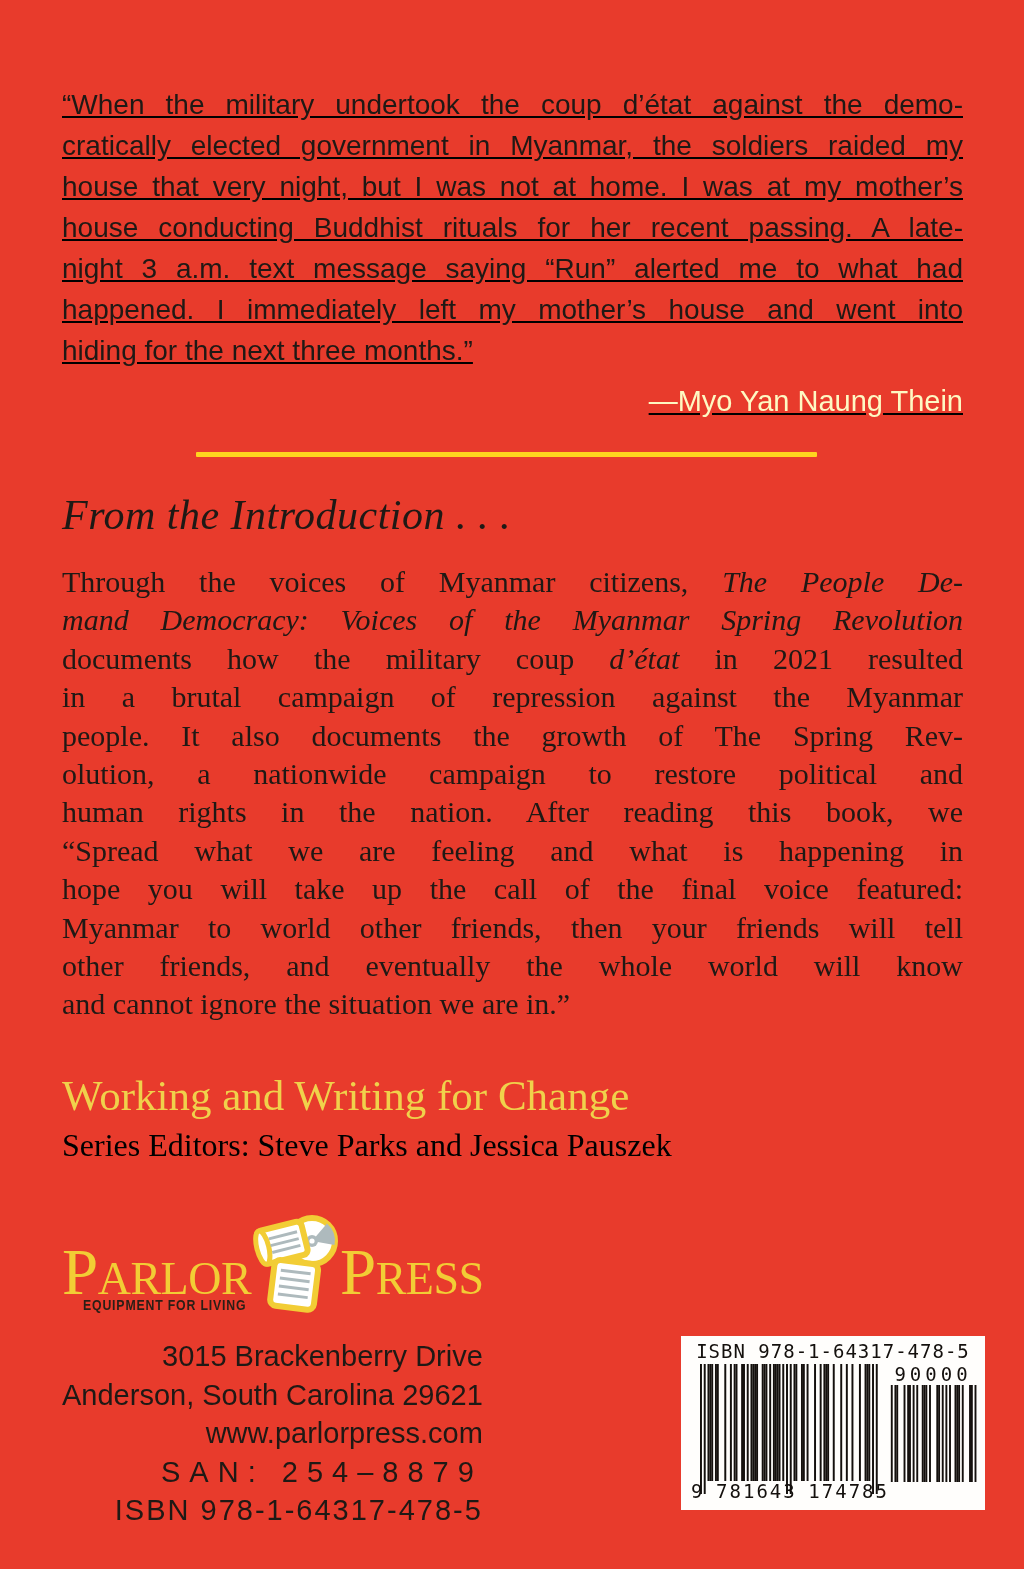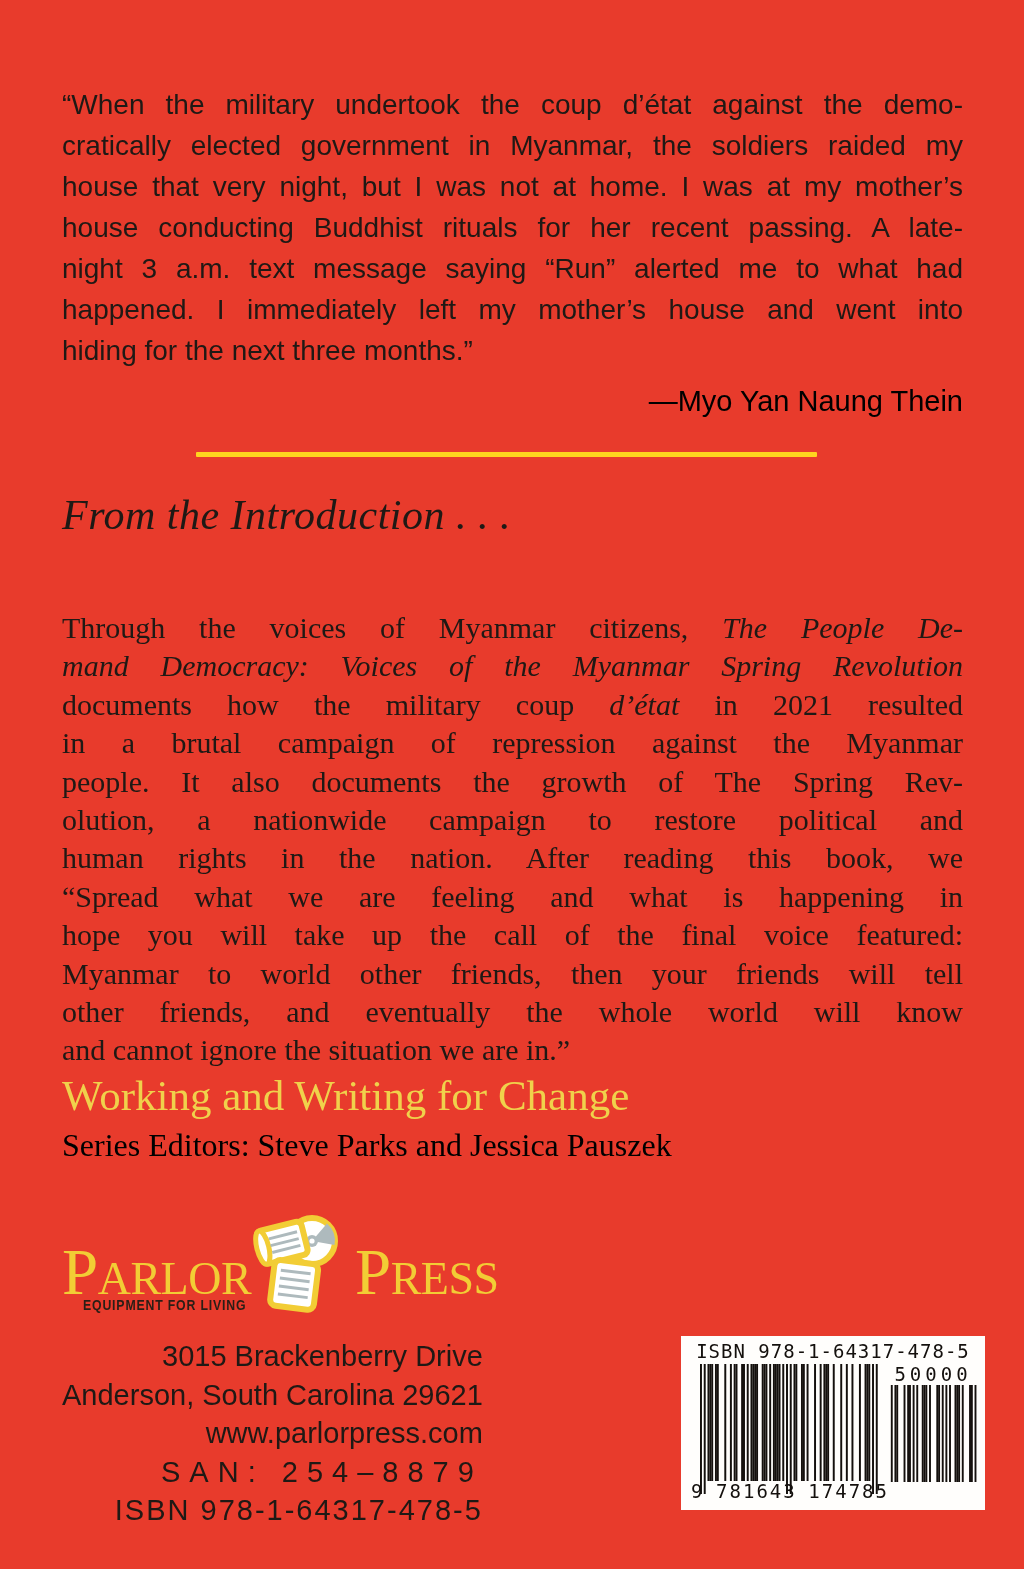--- a/index.html
+++ b/index.html
@@ -1,51 +1,51 @@
 <!DOCTYPE html>
 <html><head>
 <meta charset="utf-8">
 <style>
   html,body{margin:0;padding:0;background:#e83b2c;}
   .cover{position:relative;width:1024px;height:1569px;background:#e83b2c;overflow:hidden;
          font-family:"Liberation Sans",sans-serif;}
   .abs{position:absolute;}
 
   
-  .quote-block{left:62px;top:84px;width:901px;}
+  .quote-block{left:62px;top:84px;width:901px;text-decoration:underline;}
   .q-line{font-size:28px;line-height:41px;color:#1f1915;
           text-align:justify;text-align-last:justify;white-space:nowrap;}
   .q-line.last{text-align-last:left;}
-  .attribution{font-size:29px;color:#000000;text-align:right;margin-top:14px;}
+  .attribution{font-size:29px;color:#fef9c3;text-align:right;margin-top:14px;}
 
   
   .divider{left:196px;top:452px;width:621px;height:5px;background:#ffd41f;border-radius:1px;}
 
   
   .intro-heading{left:62px;top:492px;margin:0;font-family:"Liberation Serif",serif;
                  font-style:italic;font-weight:normal;font-size:42px;line-height:1.1;
                  color:#1f1915;letter-spacing:.5px;}
-  .intro-paragraph{left:62px;top:563px;width:901px;margin-top:46px;}
+  .intro-paragraph{left:62px;top:563px;width:901px;}
   .intro-line{font-family:"Liberation Serif",serif;font-size:30px;line-height:38.4px;
               color:#1f1915;text-align:justify;text-align-last:justify;white-space:nowrap;}
   .intro-line.last{text-align-last:left;}
   .it{font-style:italic;}
 
   
   .series-block{left:62px;top:1072px;font-family:Liberation Serif, serif;}
   .series-title{font-size:43px;line-height:1.1;color:#f0d14b;}
   .series-editors{font-size:32px;line-height:1.1;color:#000000;margin-top:9px;}
 
   
   .logo-block{left:62px;top:1214px;width:470px;height:108px;}
   .logo-word{position:absolute;font-family:Liberation Serif, serif;font-size:46px;
              line-height:1;color:#f2cd35;text-transform:uppercase;letter-spacing:-.5px;}
   .logo-word::first-letter{font-size:65px;}
   .word-parlor{left:0;top:26px;}
-  .word-press{left:278px;top:26px;margin-left:15px;}
+  .word-press{left:278px;top:26px;}
   .logo-icon{position:absolute;left:191px;top:0;width:88px;height:100px;}
   .tagline{position:absolute;left:21px;top:82px;font-size:15px;font-weight:bold;
            letter-spacing:1px;color:#2a1e16;transform:scaleX(.82);transform-origin:left center;
            white-space:nowrap;}
 
   
   .address-block{left:62px;top:1337px;text-align:right;}
   .addr-line{font-size:29px;line-height:38.5px;color:#1f1915;white-space:nowrap;}
   .addr-line.san{letter-spacing:9px;}
   .addr-line.isbn-line{letter-spacing:2px;}
@@ -140,21 +140,21 @@
   <section class="abs address-block">
     <div class="addr-line">3015 Brackenberry Drive</div>
     <div class="addr-line">Anderson, South Carolina 29621</div>
     <div class="addr-line">www.parlorpress.com</div>
     <div class="addr-line san">SAN: 254–8879</div>
     <div class="addr-line isbn-line">ISBN 978-1-64317-478-5</div>
   </section>
 
   <section class="abs barcode-box">
     <div class="bc-isbn">ISBN 978-1-64317-478-5</div>
-    <div class="bc-price">50000</div>
+    <div class="bc-price">90000</div>
     <svg id="bc-main" class="bc-main" width="178" height="130" xmlns="http://www.w3.org/2000/svg">
         <rect x="0.00" y="0" width="1.95" height="130"></rect>
         <rect x="3.74" y="0" width="1.95" height="130"></rect>
         <rect x="7.48" y="0" width="1.95" height="117"></rect>
         <rect x="9.35" y="0" width="1.95" height="117"></rect>
         <rect x="11.22" y="0" width="1.95" height="117"></rect>
         <rect x="14.96" y="0" width="1.95" height="117"></rect>
         <rect x="16.83" y="0" width="1.95" height="117"></rect>
         <rect x="24.31" y="0" width="1.95" height="117"></rect>
         <rect x="29.92" y="0" width="1.95" height="117"></rect>

